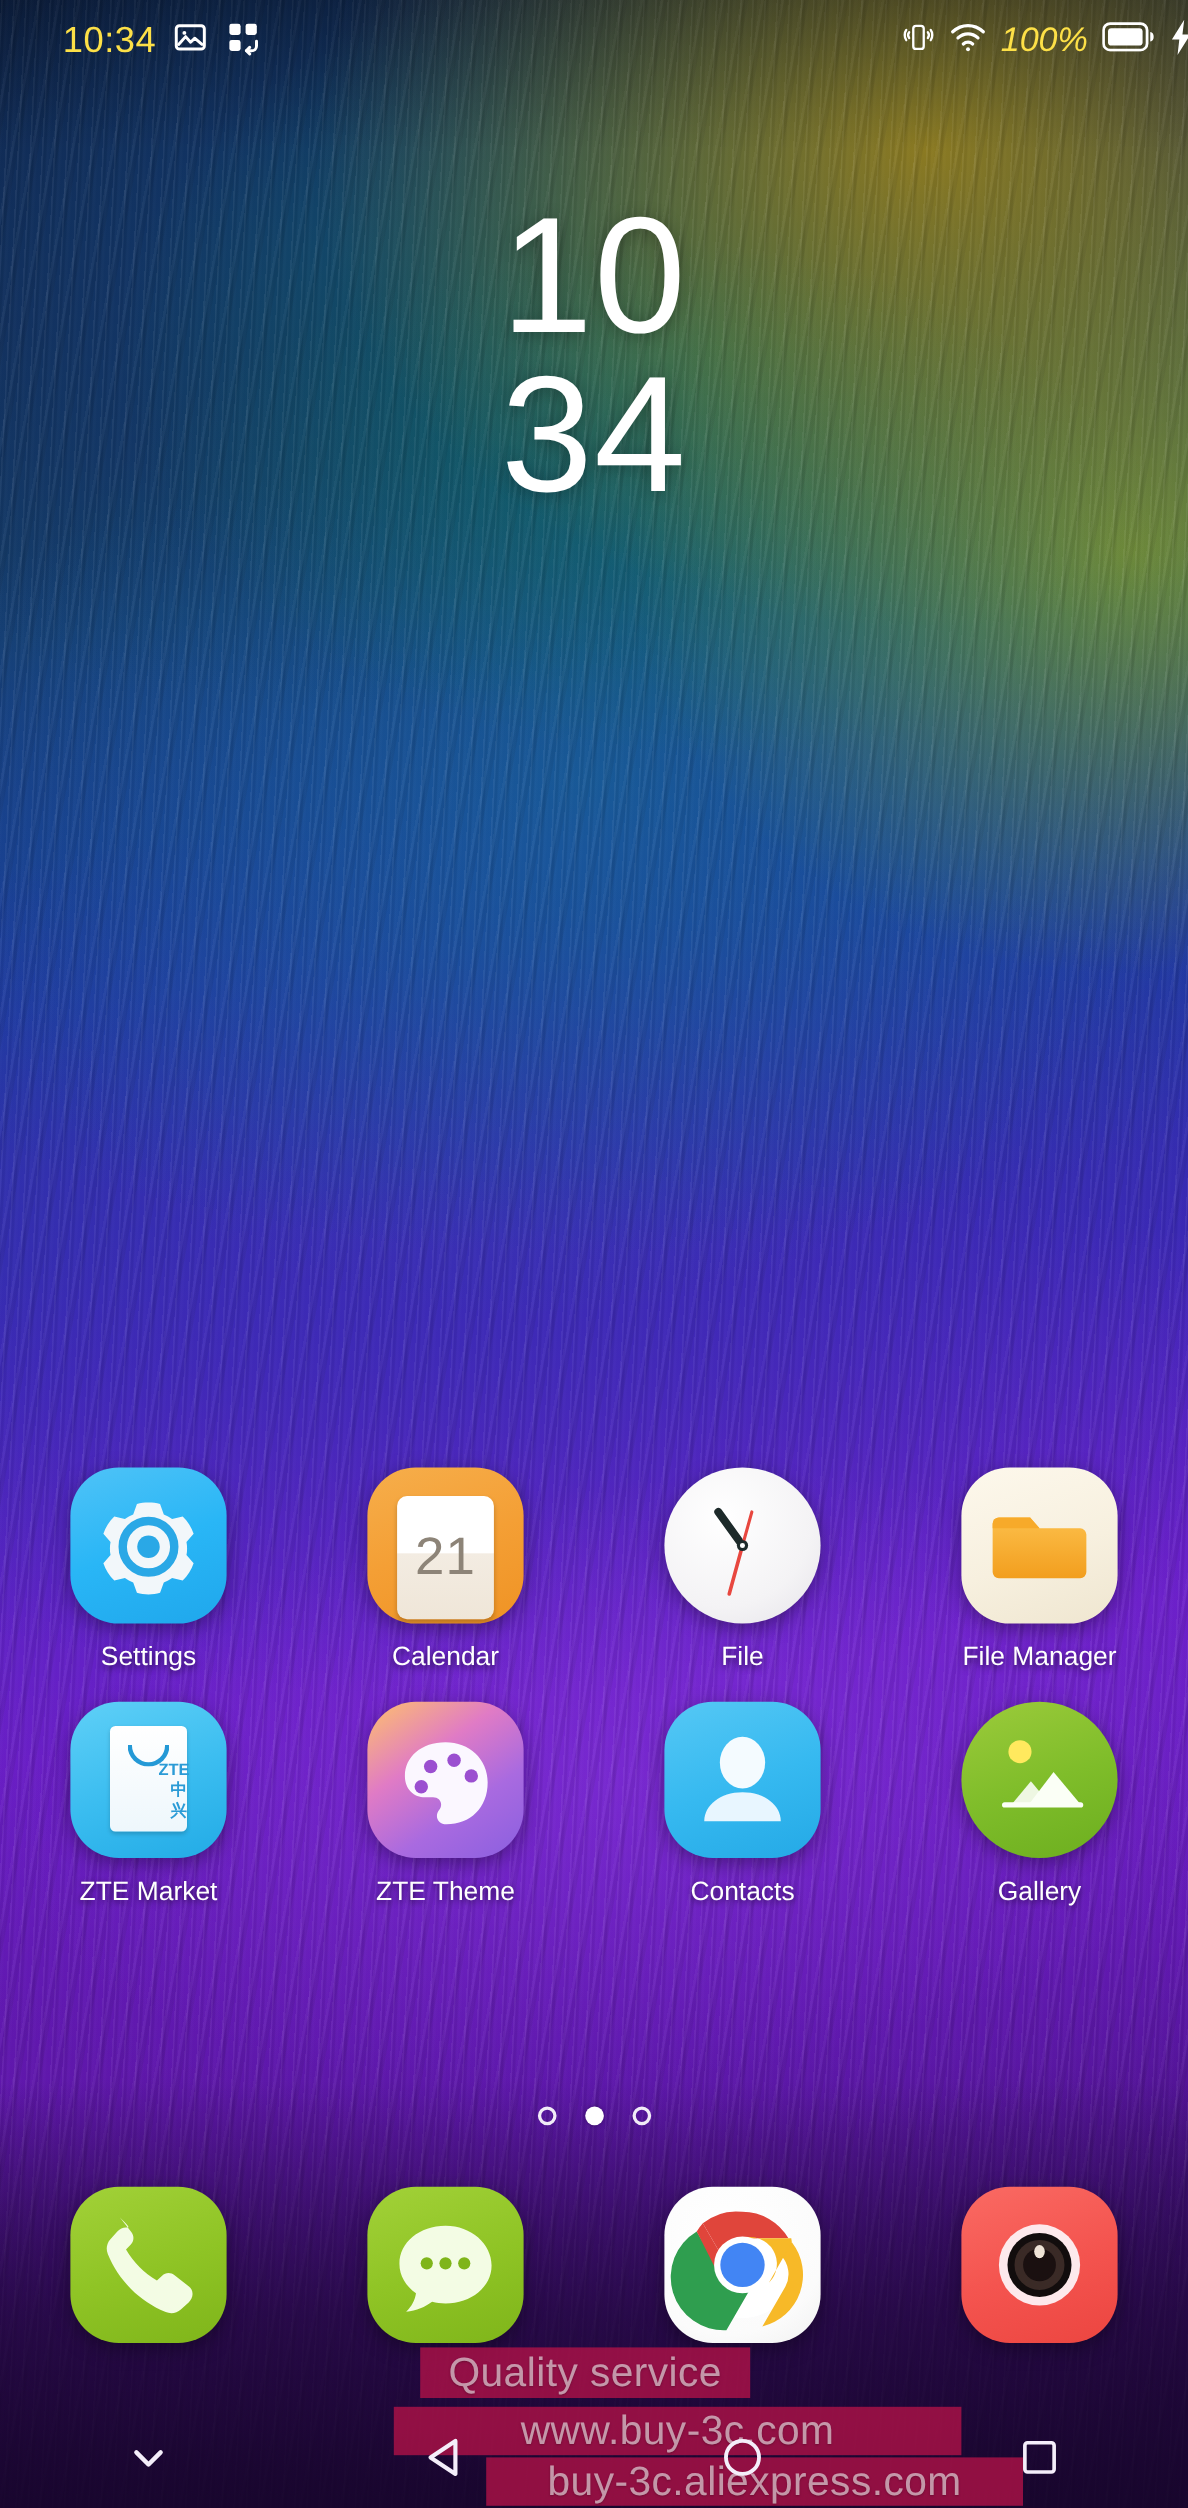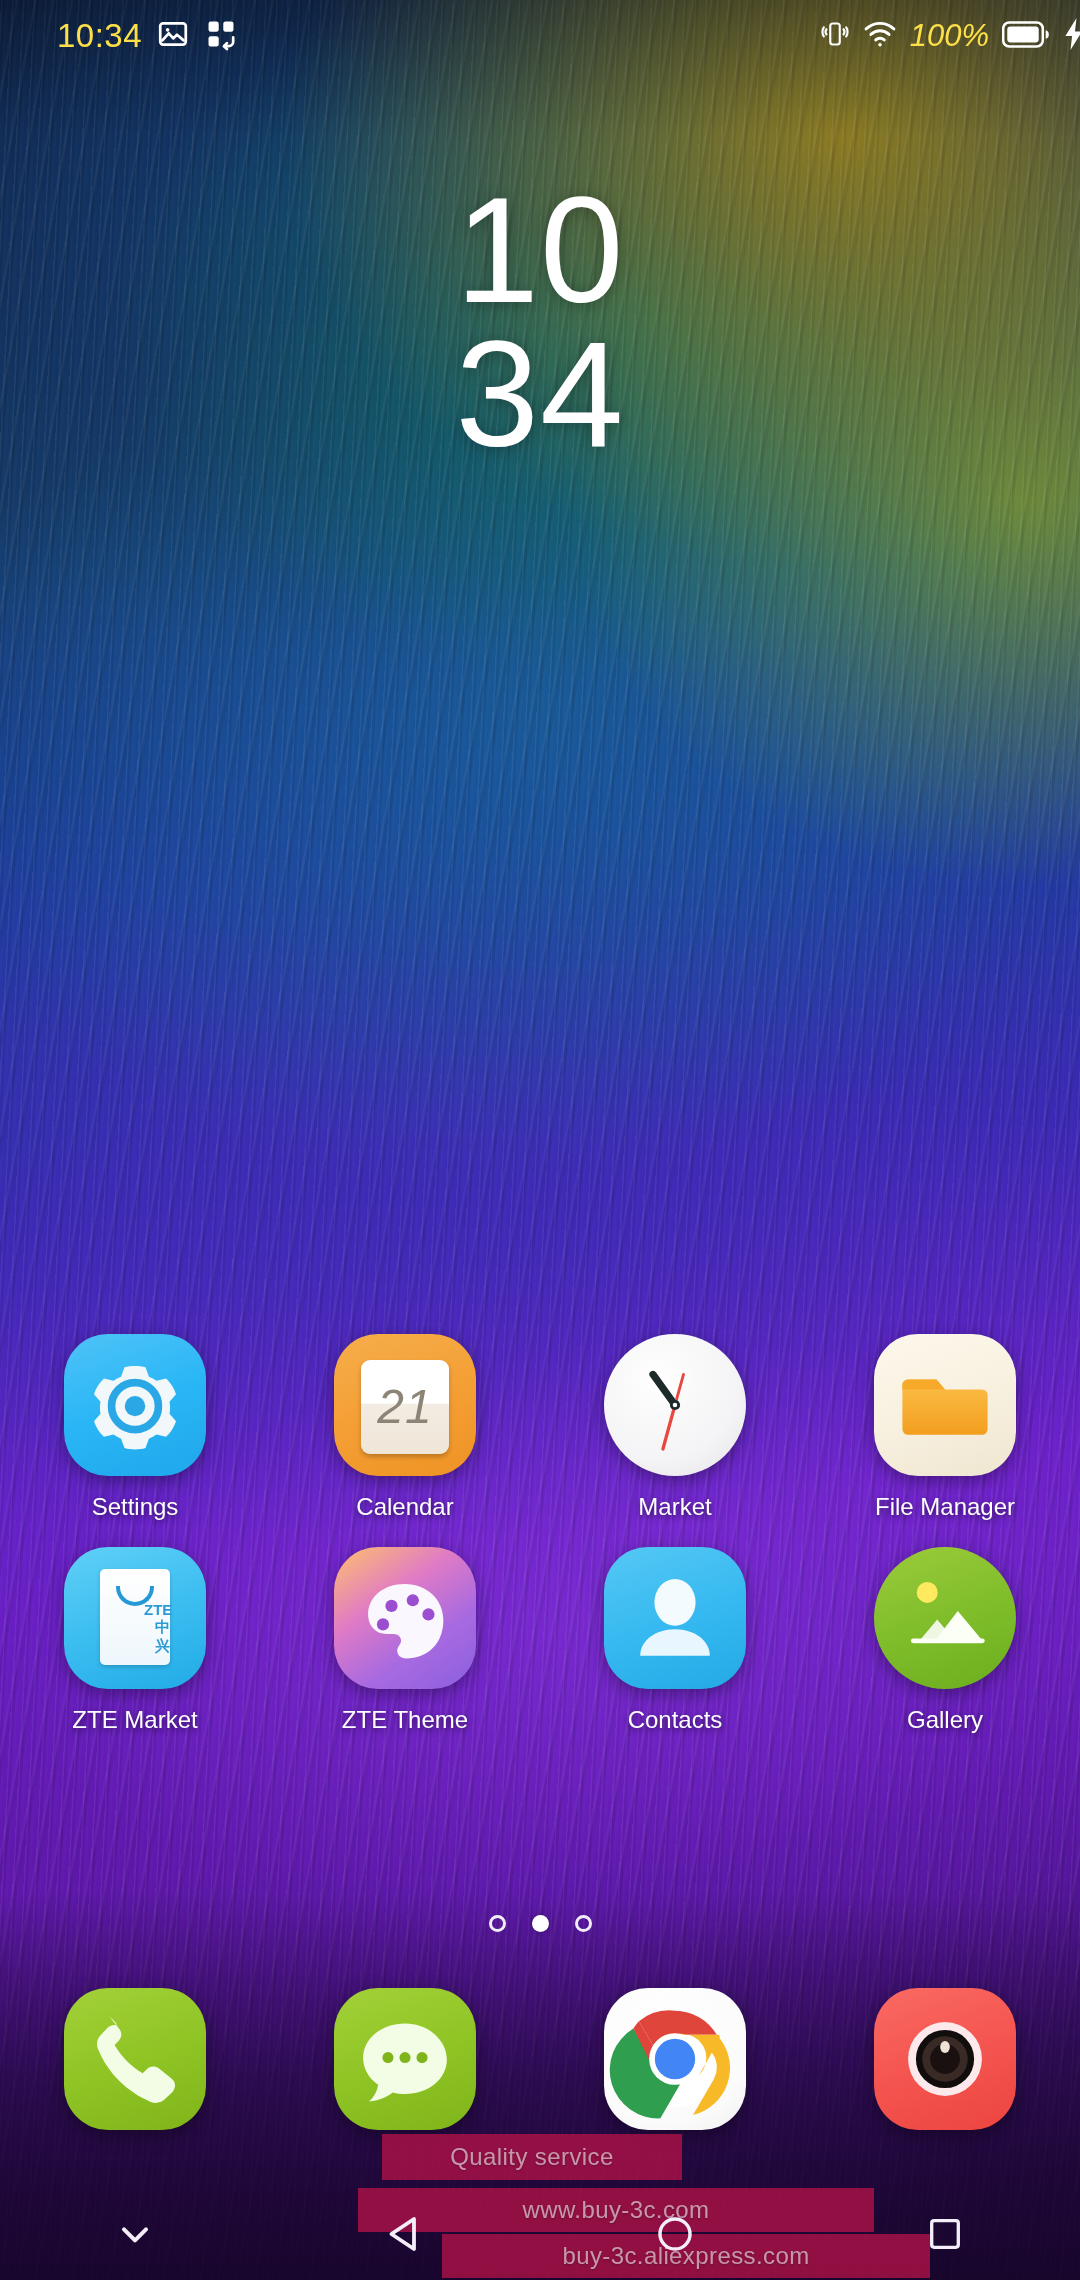--- a/index.html
+++ b/index.html
@@ -112,24 +112,24 @@
 
   
   .squircle { width:142px; height:142px; border-radius:44px; position:relative; overflow:hidden; }
   .circle   { width:142px; height:142px; border-radius:50%;  position:relative; overflow:hidden; }
 
   
   .ic-settings { background:linear-gradient(160deg,#4fc3f7 0%, #29b6f6 50%, #1fa7ec 100%); }
   
   .ic-calendar { background:linear-gradient(160deg,#f6ae4b 0%,#f49f35 50%,#ef9324 100%); }
   .cal-card {
-    position:absolute; left:27px; top:26px; width:88px; height:94px;
+    position:absolute; left:27px; top:26px; width:88px; height:112px;
     background:linear-gradient(180deg,#ffffff 0%,#ffffff 46%,#f3ece2 47%,#efe6d8 100%);
     border-radius:9px; box-shadow:0 3px 5px rgba(0,0,0,0.22);
-    display:flex; align-items:center; justify-content:center;font-style:italic;
+    display:flex; align-items:center; justify-content:center;
   }
   .cal-num { font-size:48px; color:#8d8478; font-weight:400; line-height:1; letter-spacing:1px;}
   
   .ic-clockapp { background:radial-gradient(circle at 38% 32%, #ffffff 0%, #f4f3f5 62%, #e4e2e8 100%); }
   
   .ic-filemgr { background:linear-gradient(160deg,#fdf8ec 0%,#f7f0df 55%,#efe6d0 100%); }
   
   .ic-ztemkt { background:linear-gradient(160deg,#5fd0f7 0%,#3bbdf0 52%,#22abe6 100%); }
   .zte-bag {
     position:absolute; left:36px; top:22px; width:70px; height:96px;
@@ -170,21 +170,21 @@
   .ic-phone { background:linear-gradient(160deg,#a2d138 0%,#8fc425 52%,#7fb51a 100%); }
   .ic-msg   { background:linear-gradient(160deg,#a2d138 0%,#8fc425 52%,#7fb51a 100%); }
   .ic-chrome{ background:radial-gradient(circle at 40% 30%, #ffffff 0%, #fbfbfb 70%, #f0f0f0 100%); }
   .ic-cam   { background:linear-gradient(160deg,#fa6a63 0%,#f4544f 52%,#ec4540 100%); }
 
   
   .wm {
     position:absolute; z-index:7;
     color:rgba(226,205,214,0.72);
     background:rgba(183,18,72,0.76);
-    font-size:24px; letter-spacing:0.4px;
+    font-size:37px; letter-spacing:0.4px;
     display:flex; align-items:center; justify-content:center;
     text-shadow:0 1px 2px rgba(0,0,0,0.25);
   }
   #wm1 { left:382px; top:2134px; width:300px; height:46px; }
   #wm2 { left:358px; top:2188px; width:516px; height:44px; }
   #wm3 { left:442px; top:2234px; width:488px; height:44px; }
 
   
   #navbar {
     position:absolute; left:0; bottom:0; width:1080px; height:92px;
@@ -297,21 +297,21 @@
         <div class="circle ic-clockapp">
           <svg width="142" height="142" viewBox="0 0 100 100">
             <line x1="50" y1="50" x2="34.5" y2="28.5" stroke="#1d2a2a" stroke-width="5.1" stroke-linecap="round"></line>
             <line x1="50" y1="50" x2="56" y2="28.5" stroke="#e8473f" stroke-width="2.0" stroke-linecap="round"></line>
             <line x1="50" y1="50" x2="41.5" y2="81" stroke="#e8473f" stroke-width="2.3" stroke-linecap="round"></line>
             <circle cx="50" cy="50" r="3.6" fill="#1d2a2a"></circle>
             <circle cx="50" cy="50" r="1.6" fill="#ffffff"></circle>
           </svg>
         </div>
       </div>
-      <div class="applabel">Market</div>
+      <div class="applabel">File</div>
     </div>
 
     <div class="cell">
       <div class="iconbox">
         <div class="squircle ic-filemgr">
           <svg width="142" height="142" viewBox="0 0 100 100">
             <defs>
               <linearGradient id="fg" x1="0" y1="0" x2="0" y2="1">
                 <stop offset="0" stop-color="#fcbf4a"></stop>
                   <stop offset="1" stop-color="#f29e1e"></stop>

